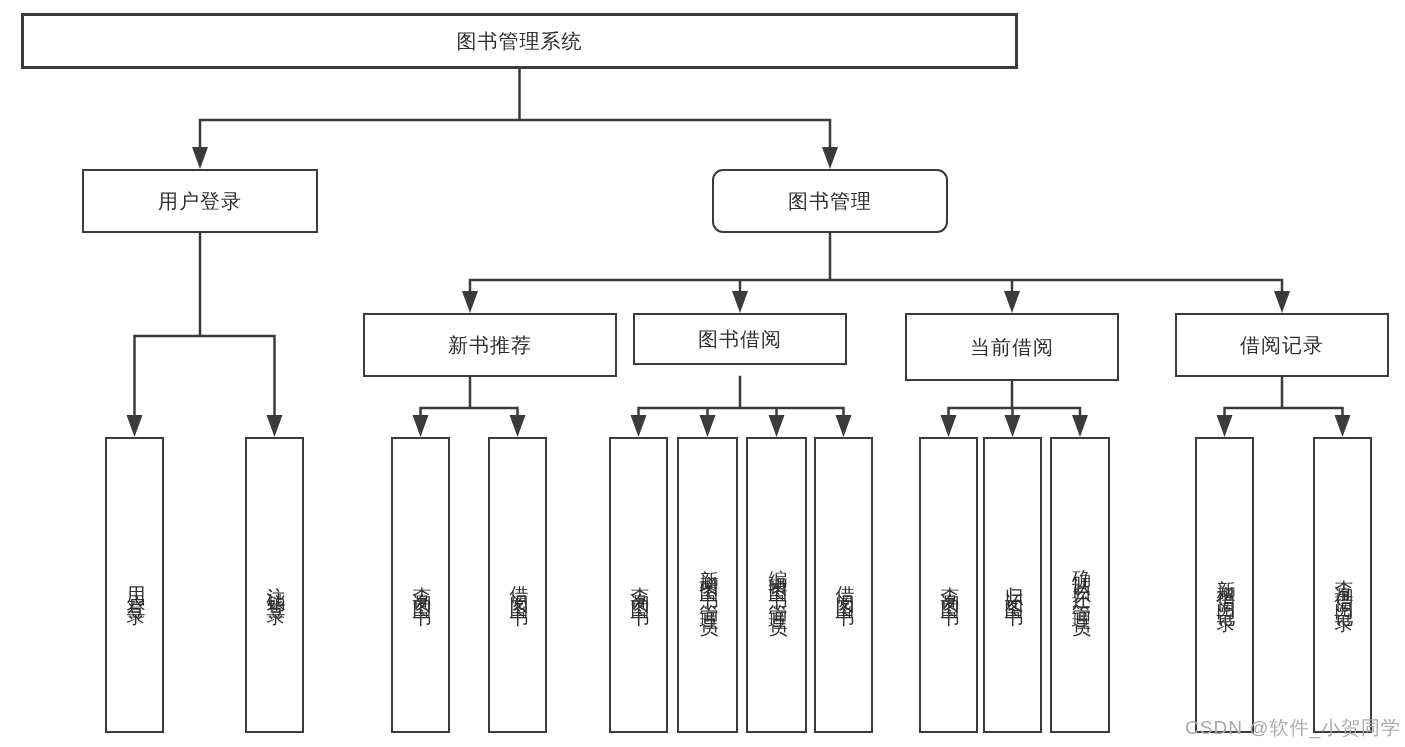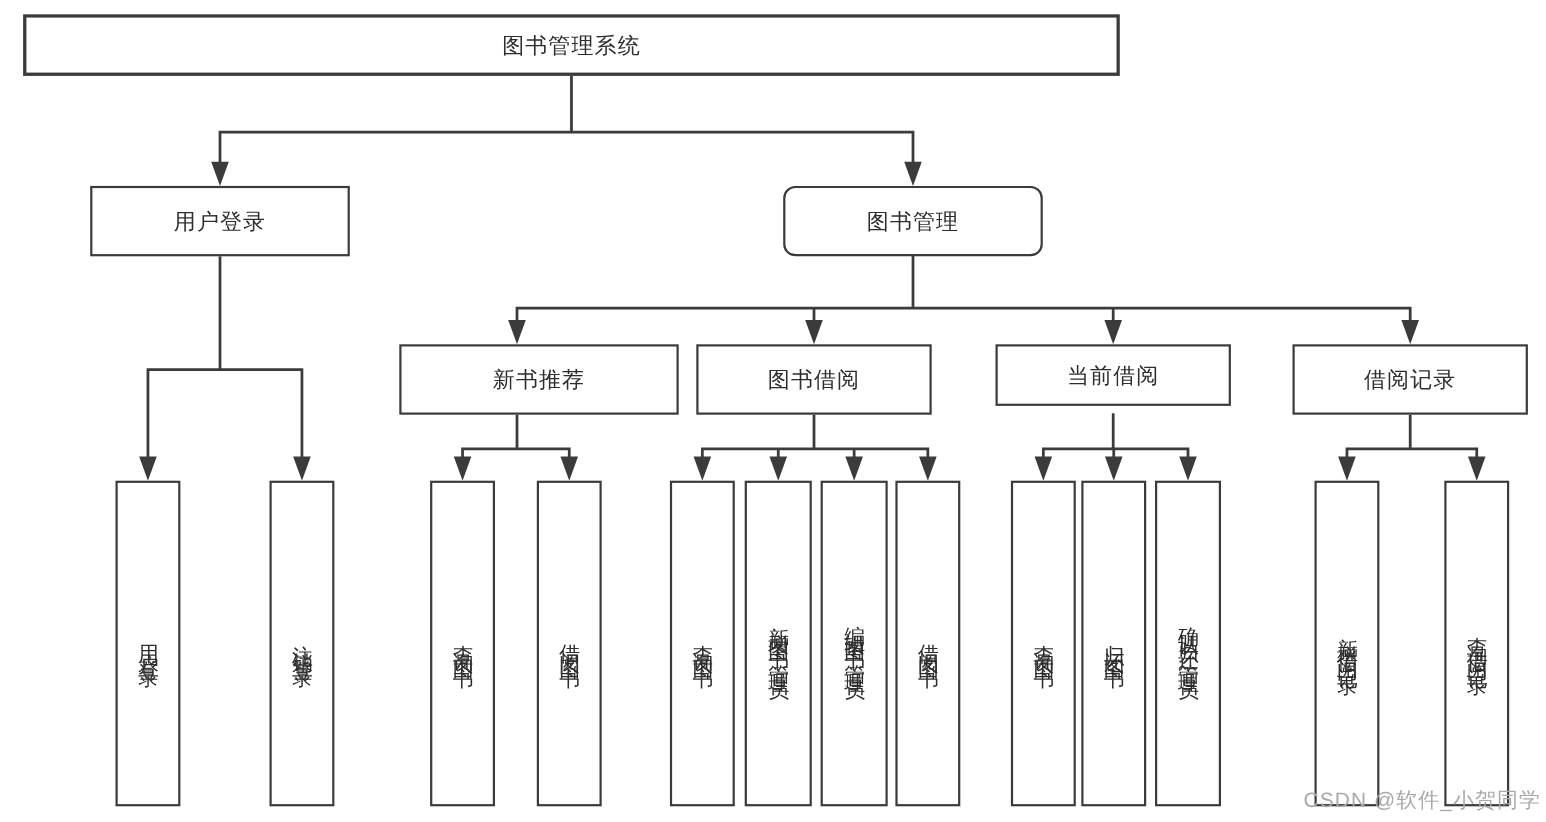--- a/index.html
+++ b/index.html
@@ -20,20 +20,21 @@
   .connector path{stroke:var(--line);stroke-width:2.5;fill:none;stroke-linecap:square;}
   .connector polygon{fill:var(--line);stroke:none;}
   .node{
     position:absolute;
     box-sizing:border-box;
     border:2px solid var(--line);
     background:#fff;
     display:flex;align-items:center;justify-content:center;
     color:var(--text);
     z-index:2;
+    font-family:Liberation Mono, monospace;
   }
   .node.hlabel{font-size:20px;letter-spacing:1px;}
   .node.root{border-width:3px;}
   .leaf{z-index:2;}
   .leaf .vtext{
     writing-mode:vertical-rl;
     text-orientation:mixed;
     font-size:19px;
     letter-spacing:7px;
     line-height:1;
@@ -112,24 +113,24 @@
   <div class="node hlabel" style="left:82px;top:169px;width:236px;height:64px;">
     <span>用户登录</span>
   </div>
   <div class="node hlabel" style="left:712px;top:169px;width:236px;height:64px;border-radius:11px;">
     <span>图书管理</span>
   </div>
 
   <div class="node hlabel" style="left:363px;top:313px;width:254px;height:64px;">
     <span>新书推荐</span>
   </div>
-  <div class="node hlabel" style="left:633px;top:313px;width:214px;height:64px;">
+  <div class="node hlabel" style="left:633px;top:313px;width:214px;height:52px;">
     <span>图书借阅</span>
   </div>
-  <div class="node hlabel" style="left:905px;top:313px;width:214px;height:56px;">
+  <div class="node hlabel" style="left:905px;top:313px;width:214px;height:68px;">
     <span>当前借阅</span>
   </div>
   <div class="node hlabel" style="left:1175px;top:313px;width:214px;height:64px;text-align:right;">
     <span>借阅记录</span>
   </div>
 
   <div class="node leaf" style="left:105px;top:437px;width:59px;height:296px;">
     <span class="vtext">用户登录</span>
   </div>
   <div class="node leaf" style="left:245px;top:437px;width:59px;height:296px;">

